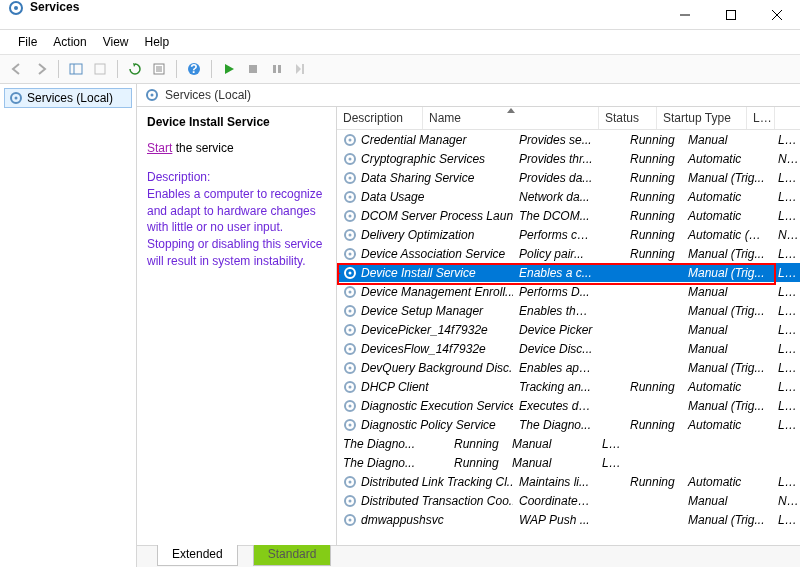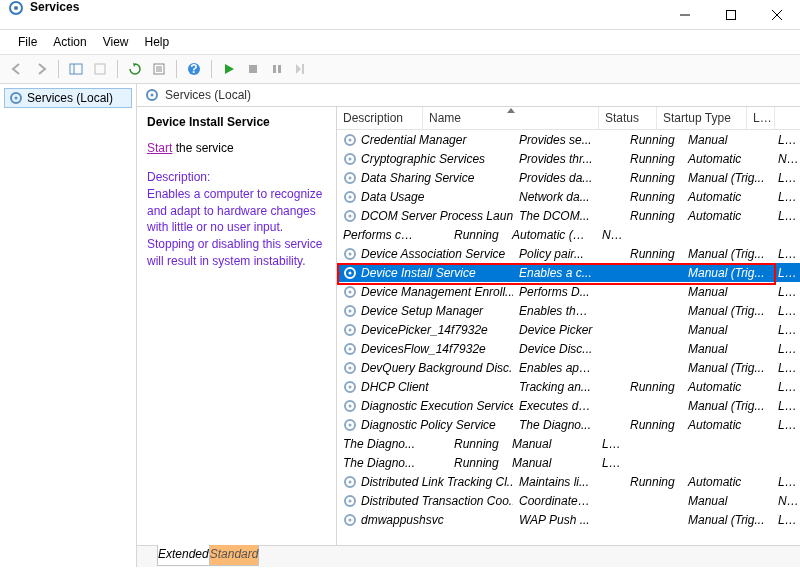--- a/index.html
+++ b/index.html
@@ -60,22 +60,22 @@
 .gear-icon { flex-shrink: 0; width: 14px; height: 14px; }
 .row.selected .gear-icon circle.outer { stroke: #fff; }
 .row.selected .gear-icon circle.hub { fill: #fff; }
 
 
 .highlight-box { position: absolute; border: 2px solid #ff0000; pointer-events: none; z-index: 10; }
 .arrow { position: absolute; z-index: 11; pointer-events: none; }
 
 
 .tabs { display: flex; padding-left: 20px; border-top: 1px solid #d6d6d6; background: #f7f7f7; height: 22px; }
-.tab { padding: 2px 0; border: 1px solid #c5c5c5; border-top: none; background: #fff; margin-right: -1px; cursor: default; position: relative; top: -1px; font-style: italic; }
-.tab.inactive { background: #fdba74; color: #555; }
+.tab { padding: 2px 14px; border: 1px solid #c5c5c5; border-top: none; background: #fff; margin-right: -1px; cursor: default; position: relative; top: -1px; }
+.tab.inactive { background: #84cc16; color: #555; margin-left: 16px; }
 
 
 .rows::-webkit-scrollbar { width: 16px; }
 .rows::-webkit-scrollbar-track { background: #f0f0f0; }
 .rows::-webkit-scrollbar-thumb { background: #c2c2c2; border: 1px solid #a5a5a5; }
 .rows::-webkit-scrollbar-button { background: #f0f0f0; height: 16px; border: 1px solid #ddd; }
 
 svg { display: block; }
 </style>
 </head>
@@ -285,20 +285,27 @@
                   <circle class="hub" cx="7" cy="7" r="1.5" fill="#8ba8c4"></circle>
                 </svg>
                 <span>DCOM Server Process Laun...</span>
               </div>
               <div class="cell desc">The DCOM...</div>
               <div class="cell status">Running</div>
               <div class="cell startup">Automatic</div>
               <div class="cell log">Loc</div>
             </div>
             <div class="row">
+              <div class="cell name">
+                <svg class="gear-icon" viewBox="0 0 14 14">
+                  <circle class="outer" cx="7" cy="7" r="5" fill="none" stroke="#8ba8c4" stroke-width="2"></circle>
+                  <circle class="hub" cx="7" cy="7" r="1.5" fill="#8ba8c4"></circle>
+                </svg>
+                <span>Delivery Optimization</span>
+              </div>
               <div class="cell desc">Performs co...</div>
               <div class="cell status">Running</div>
               <div class="cell startup">Automatic (D...</div>
               <div class="cell log">Net</div>
             </div>
             <div class="row">
               <div class="cell name">
                 <svg class="gear-icon" viewBox="0 0 14 14">
                   <circle class="outer" cx="7" cy="7" r="5" fill="none" stroke="#8ba8c4" stroke-width="2"></circle>
                   <circle class="hub" cx="7" cy="7" r="1.5" fill="#8ba8c4"></circle>

